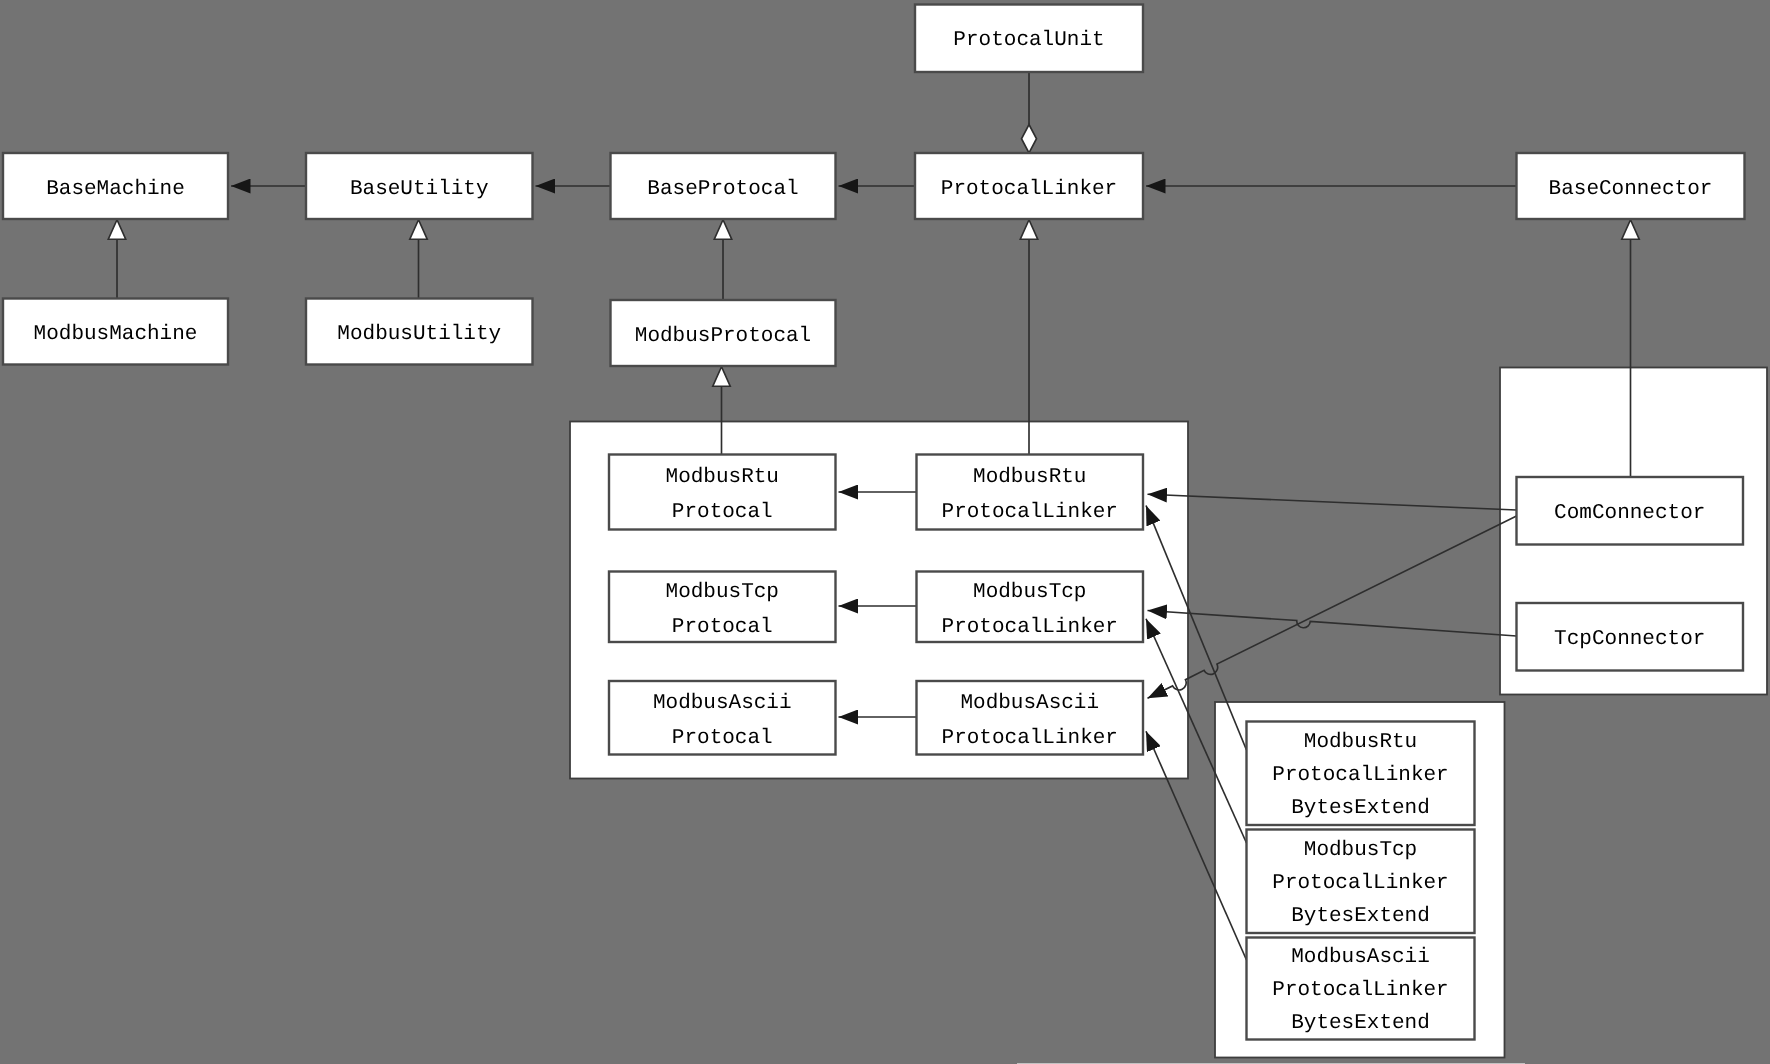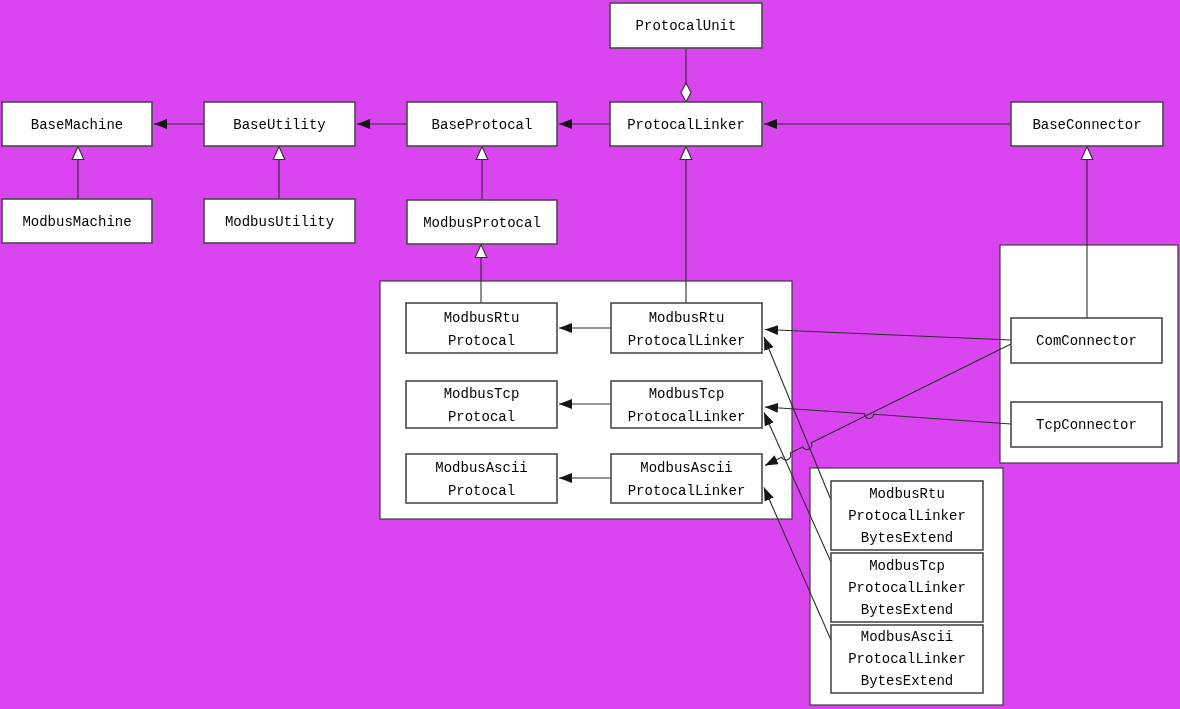--- a/index.html
+++ b/index.html
@@ -1,16 +1,16 @@
 <!DOCTYPE html>
 <html><head>
 <meta charset="utf-8">
 <style>
   html,body{margin:0;padding:0;background:#ffffff;}
-  .stage{width:1180px;height:709px;position:relative;background:#d946ef;}
+  .stage{width:1180px;height:709px;position:relative;background:#737373;}
   svg{display:block;}
   text{font-family:"Liberation Mono","DejaVu Sans Mono",monospace;font-size:14px;fill:#000000;}
   .node-rect{fill:#ffffff;stroke:#4a4a4a;stroke-width:1.6;}
   .group-rect{fill:#ffffff;stroke:#3d3d3d;stroke-width:1.2;}
   .edge{stroke:#2e2e2e;stroke-width:1.1;fill:none;}
   .tri{fill:#ffffff;stroke:#2e2e2e;stroke-width:1.1;}
   .lbl{text-anchor:middle;}
 </style>
 </head>
 <body>

